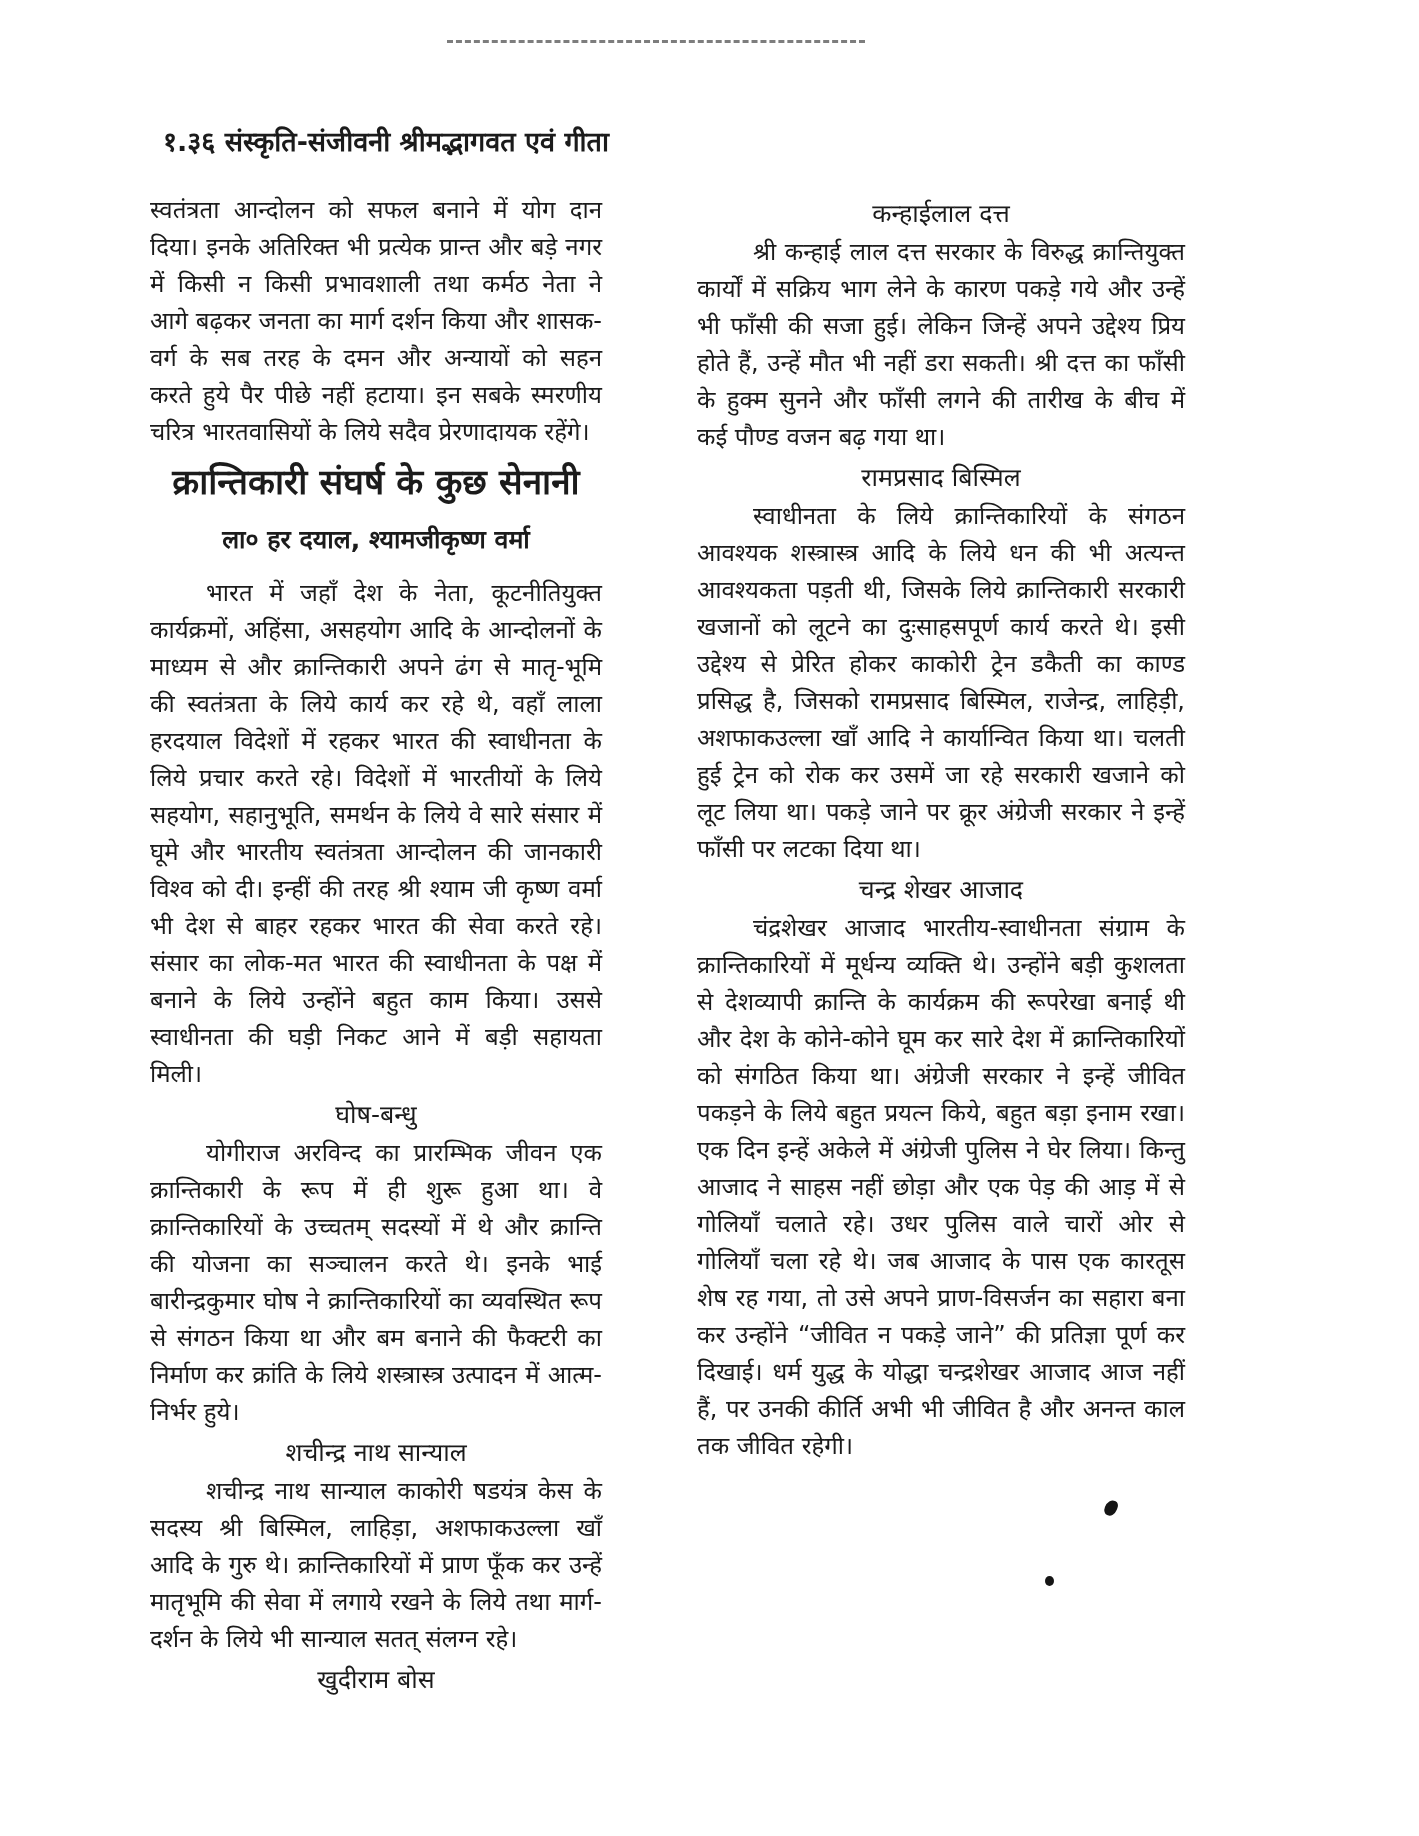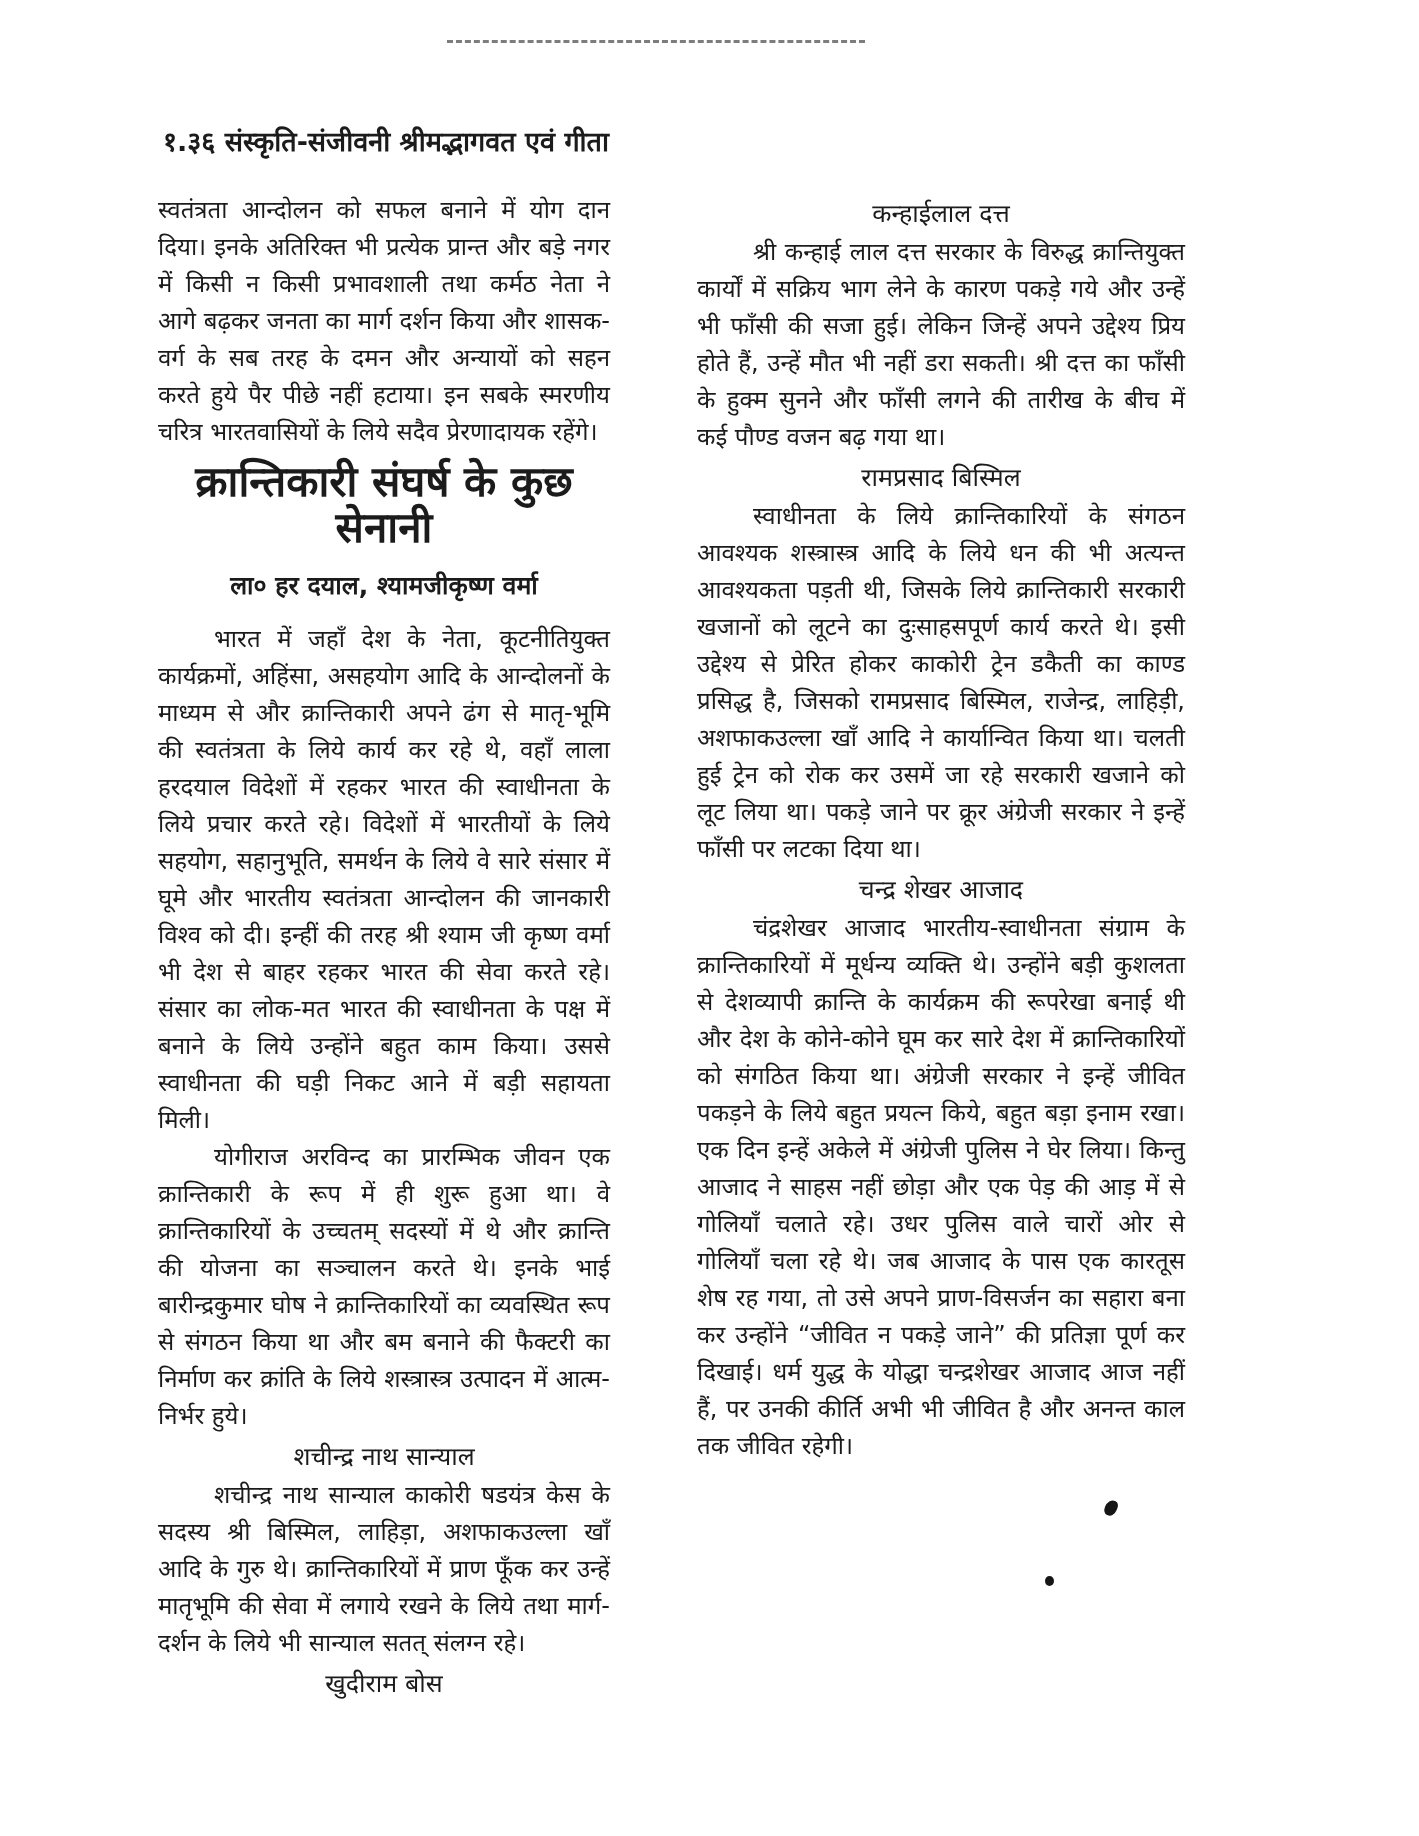--- a/index.html
+++ b/index.html
@@ -31,30 +31,30 @@
     font-weight: 700;
     white-space: nowrap;
   }
   .column {
     position: absolute;
     top: 192px;
     font-size: 24px;
     line-height: 37px;
     text-align: justify;
   }
-  .col-left  { left: 158px; width: 452px; }
+  .col-left  { left: 150px; width: 452px; }
   .col-right { left: 697px; width: 488px; }
   .para {
     margin: 0;
     text-indent: 56px;
   }
   .para.noindent { text-indent: 0; }
   .chapter-heading {
     margin: 8px 0 8px 0;
-    font-size: 42px;
+    font-size: 35px;
     line-height: 46px;
     font-weight: 700;
     text-align: center;
     text-indent: 0;
   }
   .chapter-subheading {
     margin: 16px;
     font-size: 25px;
     line-height: 38px;
     font-weight: 700;
@@ -98,20 +98,21 @@
 
   <div class="column col-left">
     <p class="para noindent">स्वतंत्रता आन्दोलन को सफल बनाने में योग दान दिया। इनके अतिरिक्त भी प्रत्येक प्रान्त और बड़े नगर में किसी न किसी प्रभावशाली तथा कर्मठ नेता ने आगे बढ़कर जनता का मार्ग दर्शन किया और शासक-वर्ग के सब तरह के दमन और अन्यायों को सहन करते हुये पैर पीछे नहीं हटाया। इन सबके स्मरणीय चरित्र भारतवासियों के लिये सदैव प्रेरणादायक रहेंगे।</p>
 
     <h1 class="chapter-heading">क्रान्तिकारी संघर्ष के कुछ सेनानी</h1>
 
     <h2 class="chapter-subheading">ला० हर दयाल, श्यामजीकृष्ण वर्मा</h2>
 
     <p class="para">भारत में जहाँ देश के नेता, कूटनीतियुक्त कार्यक्रमों, अहिंसा, असहयोग आदि के आन्दोलनों के माध्यम से और क्रान्तिकारी अपने ढंग से मातृ-भूमि की स्वतंत्रता के लिये कार्य कर रहे थे, वहाँ लाला हरदयाल विदेशों में रहकर भारत की स्वाधीनता के लिये प्रचार करते रहे। विदेशों में भारतीयों के लिये सहयोग, सहानुभूति, समर्थन के लिये वे सारे संसार में घूमे और भारतीय स्वतंत्रता आन्दोलन की जानकारी विश्व को दी। इन्हीं की तरह श्री श्याम जी कृष्ण वर्मा भी देश से बाहर रहकर भारत की सेवा करते रहे। संसार का लोक-मत भारत की स्वाधीनता के पक्ष में बनाने के लिये उन्होंने बहुत काम किया। उससे स्वाधीनता की घड़ी निकट आने में बड़ी सहायता मिली।</p>
 
+    <h2 class="section-heading">घोष-बन्धु</h2>
 
     <p class="para">योगीराज अरविन्द का प्रारम्भिक जीवन एक क्रान्तिकारी के रूप में ही शुरू हुआ था। वे क्रान्तिकारियों के उच्चतम् सदस्यों में थे और क्रान्ति की योजना का सञ्चालन करते थे। इनके भाई बारीन्द्रकुमार घोष ने क्रान्तिकारियों का व्यवस्थित रूप से संगठन किया था और बम बनाने की फैक्टरी का निर्माण कर क्रांति के लिये शस्त्रास्त्र उत्पादन में आत्म-निर्भर हुये।</p>
 
     <h2 class="section-heading">शचीन्द्र नाथ सान्याल</h2>
 
     <p class="para">शचीन्द्र नाथ सान्याल काकोरी षडयंत्र केस के सदस्य श्री बिस्मिल, लाहिड़ा, अशफाकउल्ला खाँ आदि के गुरु थे। क्रान्तिकारियों में प्राण फूँक कर उन्हें मातृभूमि की सेवा में लगाये रखने के लिये तथा मार्ग-दर्शन के लिये भी सान्याल सतत् संलग्न रहे।</p>
 
     <h2 class="section-heading">खुदीराम बोस</h2>
 
   </div>

